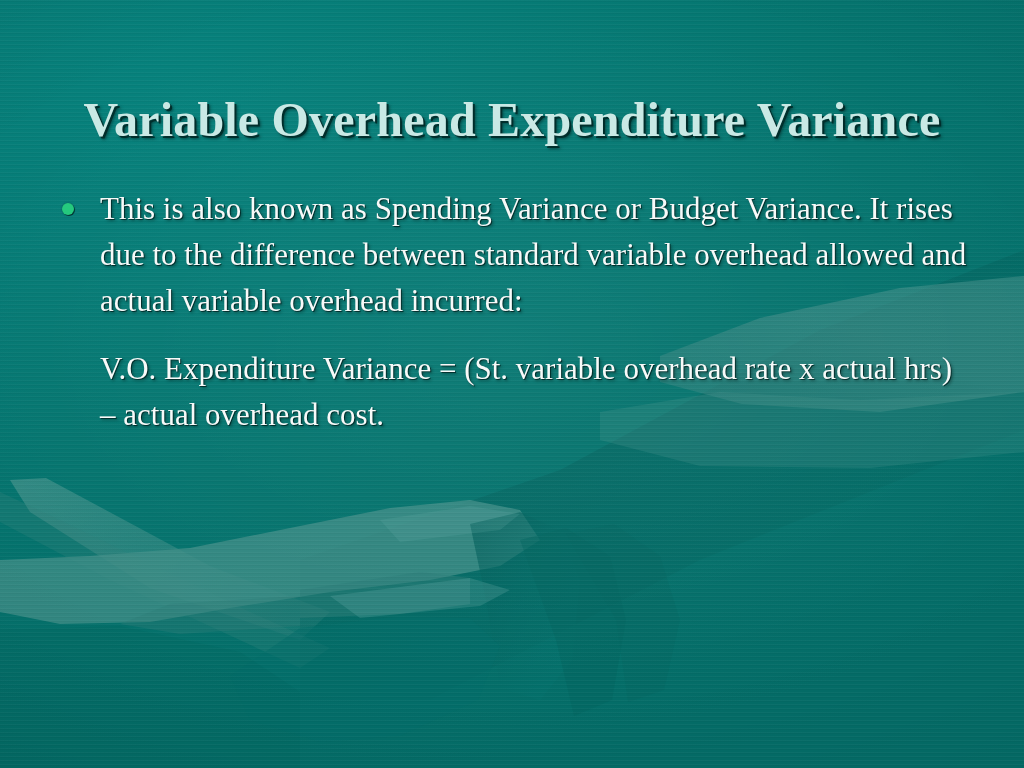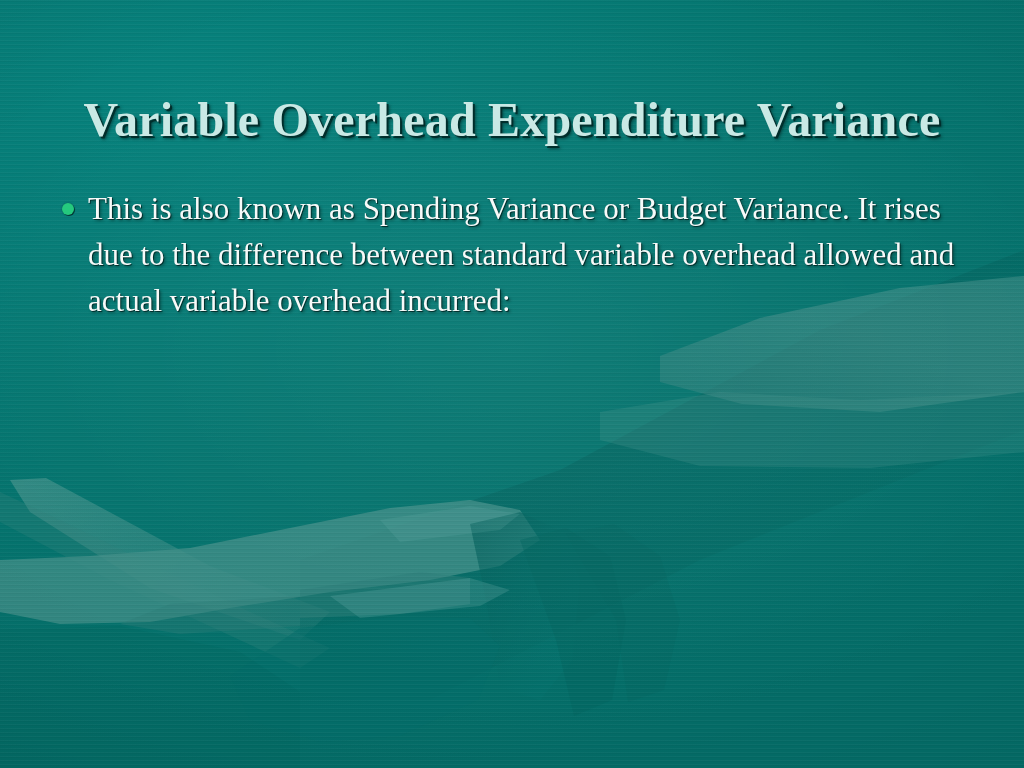--- a/index.html
+++ b/index.html
@@ -95,21 +95,21 @@
     font-size: 31px;
     line-height: 46px;
     color: #F7FAF9;
     text-shadow:
       1px 1px 0 rgba(0,36,34,0.80),
       2px 2px 3px rgba(0,26,25,0.45);
   }
 
   .para .text {
     display: block;
-    margin-left: 28px;
+    margin-left: 40px;
   }
 
   .para.bulleted > .bullet {
     position: absolute;
     left: 2px;
     top: 17px;
     width: 12px;
     height: 12px;
     border-radius: 50%;
     background: #25C97E;
@@ -183,16 +183,19 @@
 
   <h1 class="title">Variable Overhead Expenditure Variance</h1>
 
   <div class="body">
 
     <div class="para bulleted">
       <span class="bullet"></span>
       <span class="text">This is also known as Spending Variance or Budget Variance. It rises due to the difference between standard variable overhead allowed and actual variable overhead incurred:</span>
     </div>
 
+    <div class="para">
+      <span class="text">V.O. Expenditure Variance = (St. variable overhead rate x actual hrs) – actual overhead cost.</span>
+    </div>
 
   </div>
 
 </div>
 
 </body></html>

